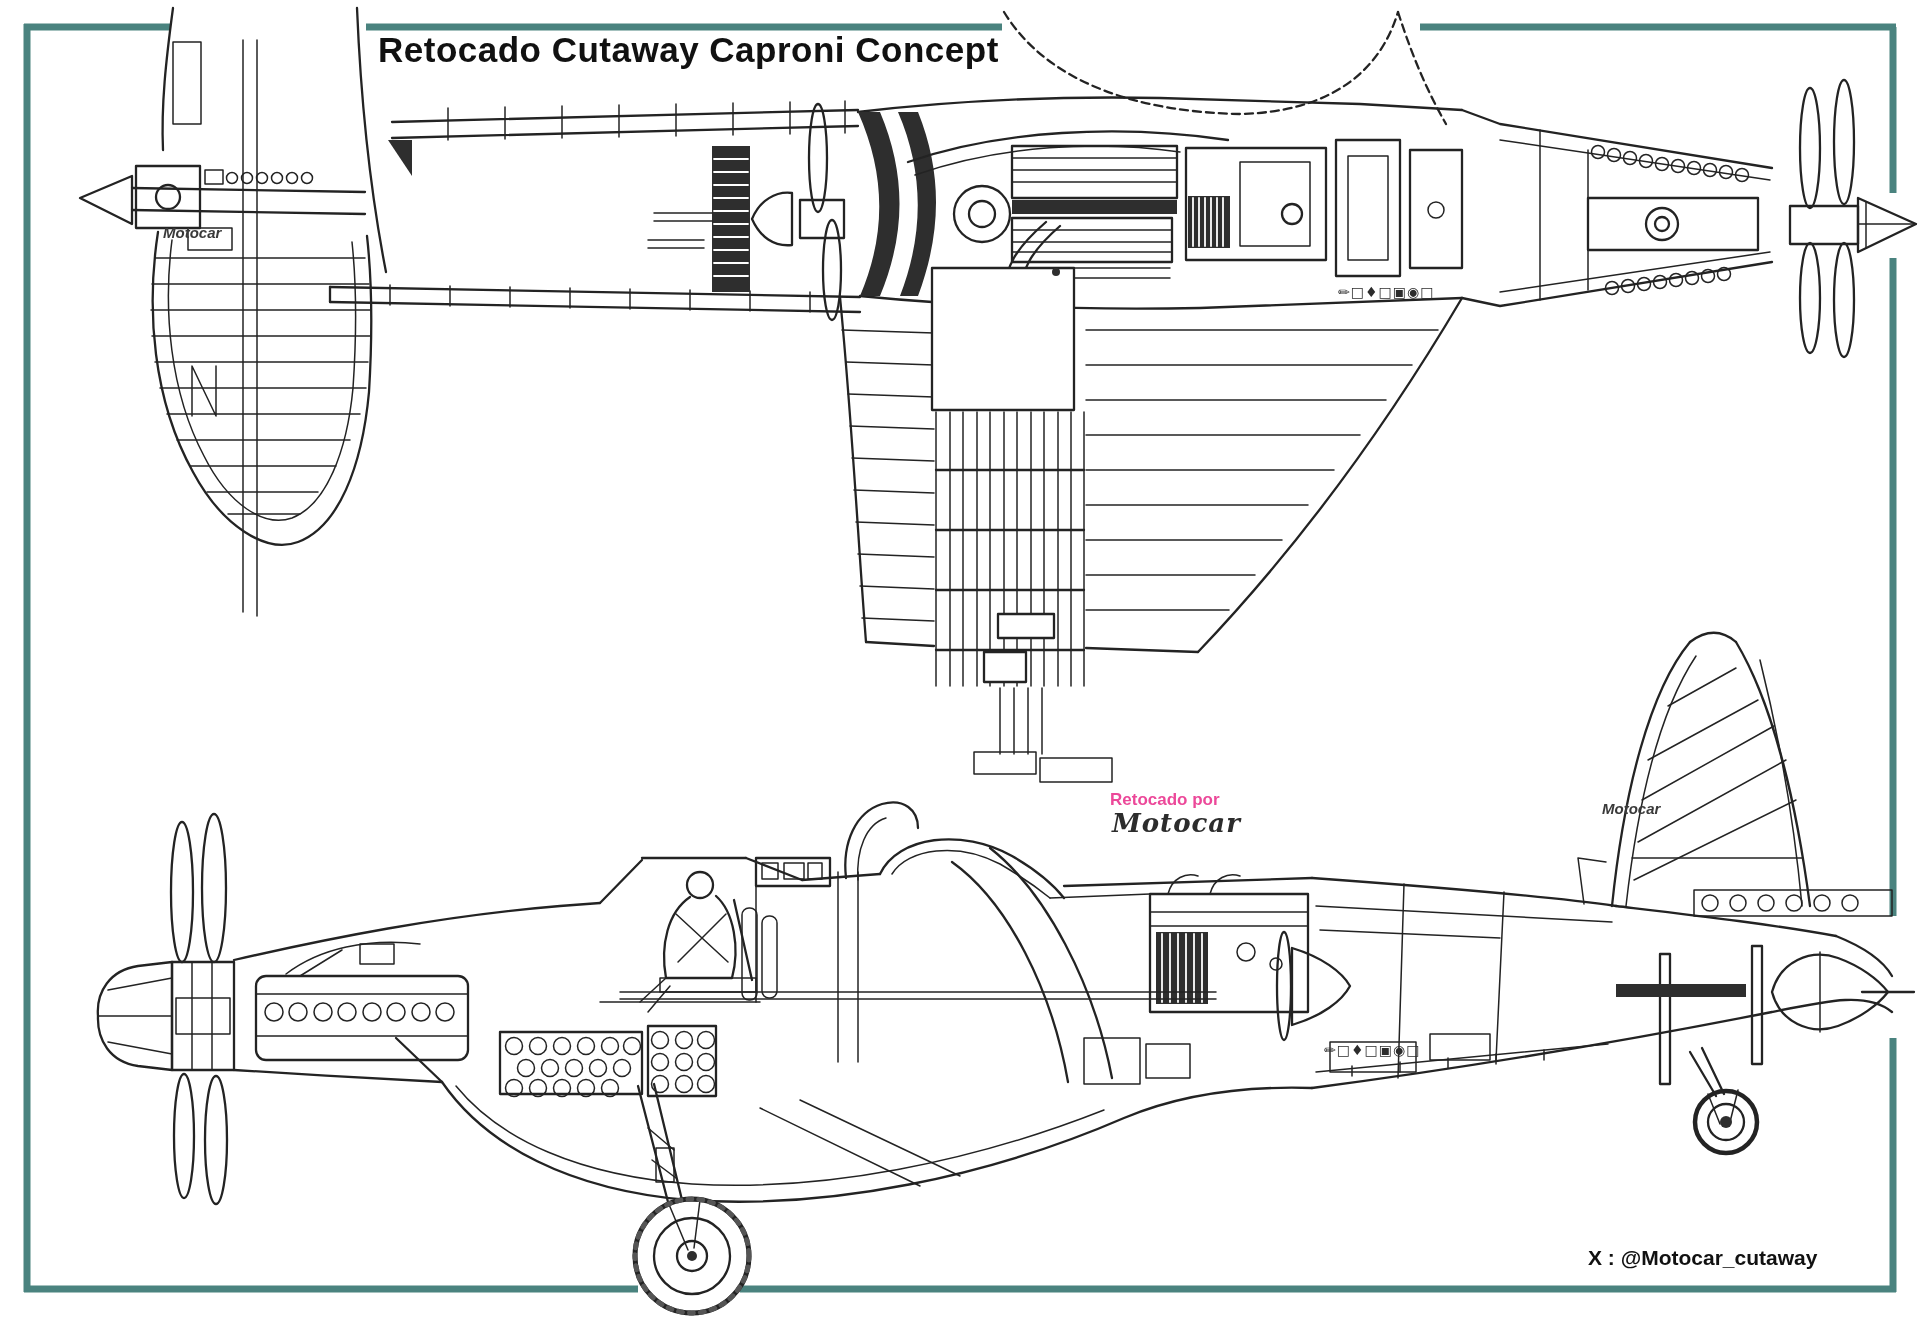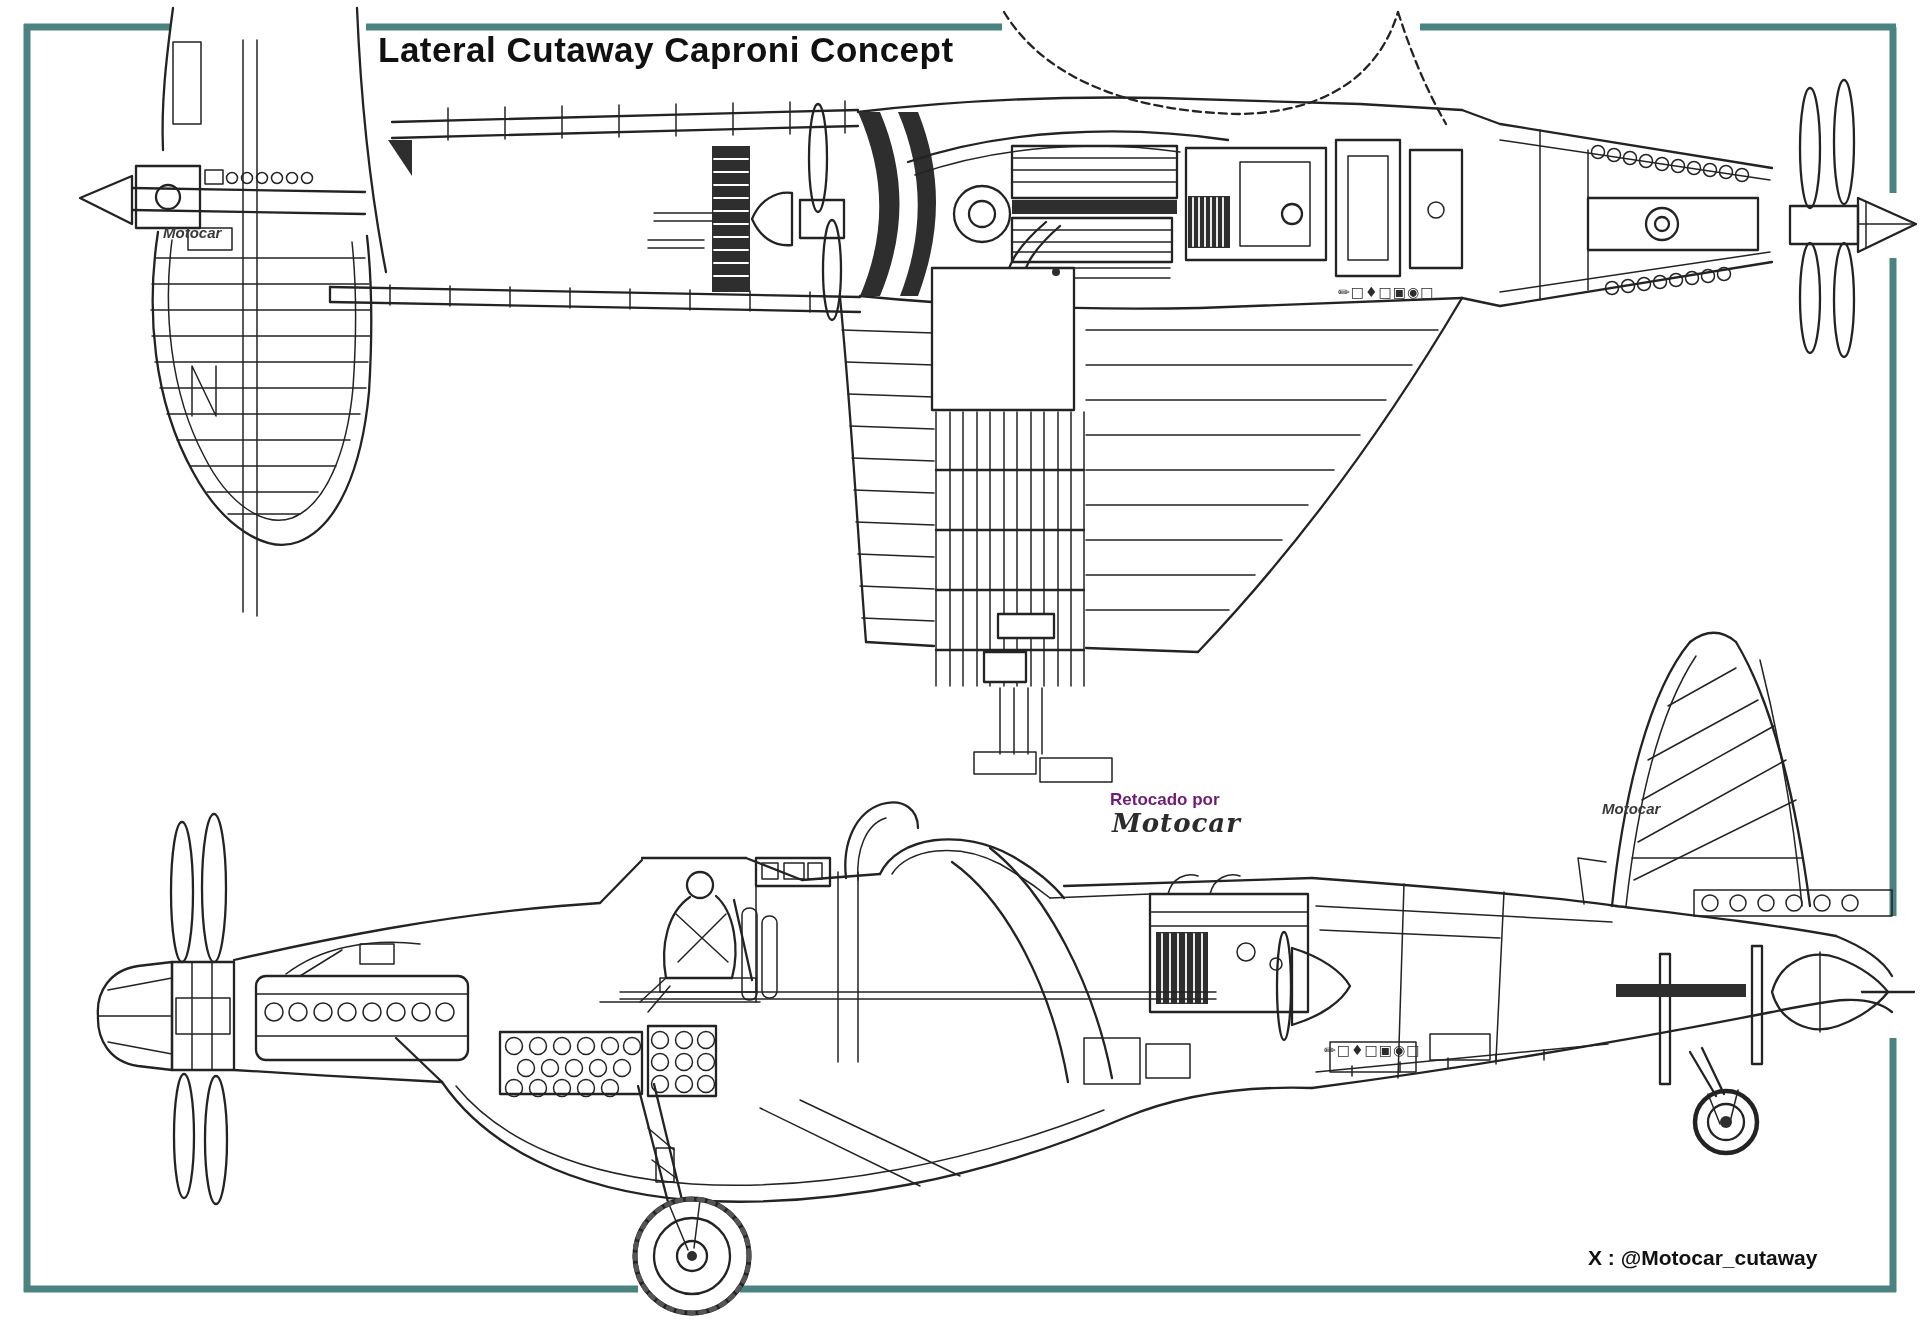--- a/index.html
+++ b/index.html
@@ -13,21 +13,21 @@
   .wht{ stroke:#ffffff; fill:none; stroke-width:1.8; }
   .overlay{ position:absolute; color:#111; white-space:nowrap; }
   .title{ left:378px; top:30px; font-size:35px; font-weight:bold; letter-spacing:.5px; }
   .wm{ font-size:15px; font-weight:bold; font-style:italic; color:#3a3a3a; }
   .wm-a{ left:163px; top:224px; }
   .wm-b{ left:1602px; top:800px; }
   .sym{ font-size:14px; font-style:italic; font-weight:bold; color:#2c2c2c;
         font-family:"DejaVu Sans", sans-serif; letter-spacing:1px; }
   .sym-a{ left:1338px; top:284px; }
   .sym-b{ left:1324px; top:1042px; }
-  .credit1{ left:1110px; top:790px; font-size:17px; font-weight:bold; color:#701a75; }
+  .credit1{ left:1110px; top:790px; font-size:17px; font-weight:bold; color:#ec4899; }
   .credit2{ left:1112px; top:808px; font-size:26px; font-weight:bold; font-style:italic;
             font-family:"DejaVu Serif", serif; color:#2c2c2c; letter-spacing:1px; }
   .handle{ left:1588px; top:1246px; font-size:21px; font-weight:bold; }
 </style>
 </head>
 <body>
 
 <div class="page">
 
 <svg width="1920" height="1320" viewBox="0 0 1920 1320">
@@ -444,21 +444,21 @@
       <path d="M668,1202 L688,1250 M700,1200 L694,1248" class="thin"></path>
       <circle cx="692" cy="1256" r="57" stroke-width="5"></circle>
       <circle cx="692" cy="1256" r="57" stroke="#555" stroke-width="5" stroke-dasharray="4 7"></circle>
       <circle cx="692" cy="1256" r="38"></circle>
       <circle cx="692" cy="1256" r="15"></circle>
       <circle cx="692" cy="1256" r="5" class="solid"></circle>
     </g>
   </g>
 </svg>
 
-  <div class="overlay title">Lateral Cutaway Caproni Concept</div>
+  <div class="overlay title">Retocado Cutaway Caproni Concept</div>
   <div class="overlay wm wm-a">Motocar</div>
   <div class="overlay wm wm-b">Motocar</div>
   <div class="overlay sym sym-a">✏□♦□▣◉□</div>
   <div class="overlay sym sym-b">✏□♦□▣◉□</div>
   <div class="overlay credit1">Retocado por</div>
   <div class="overlay credit2">Motocar</div>
   <div class="overlay handle">X : @Motocar_cutaway</div>
 
 </div>
 

